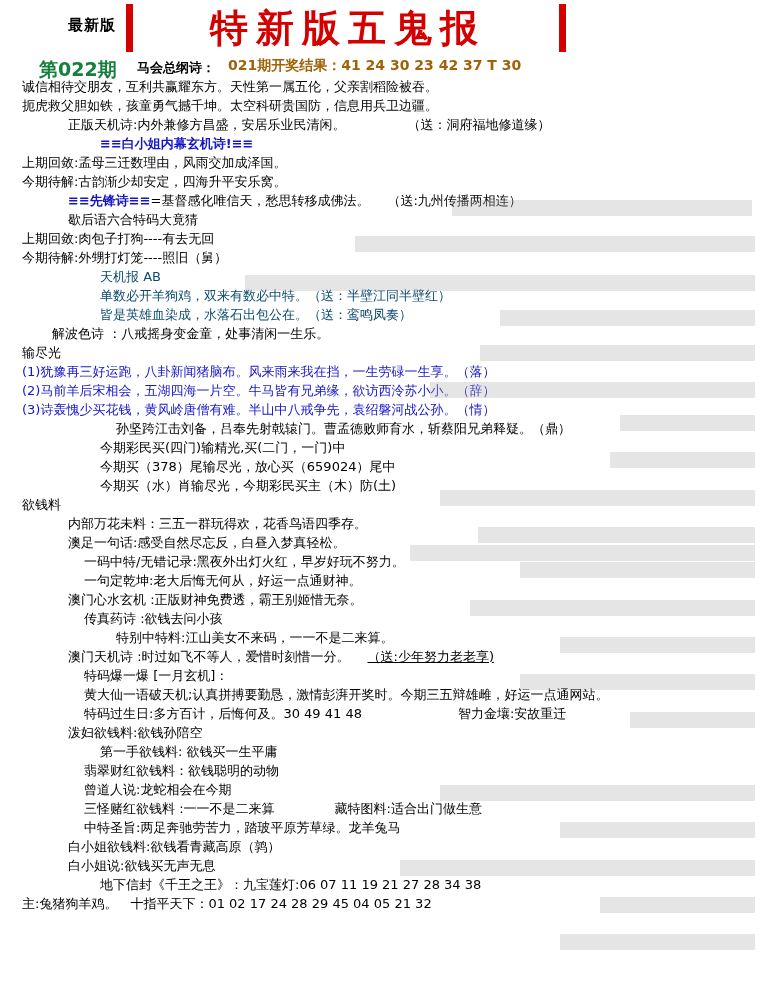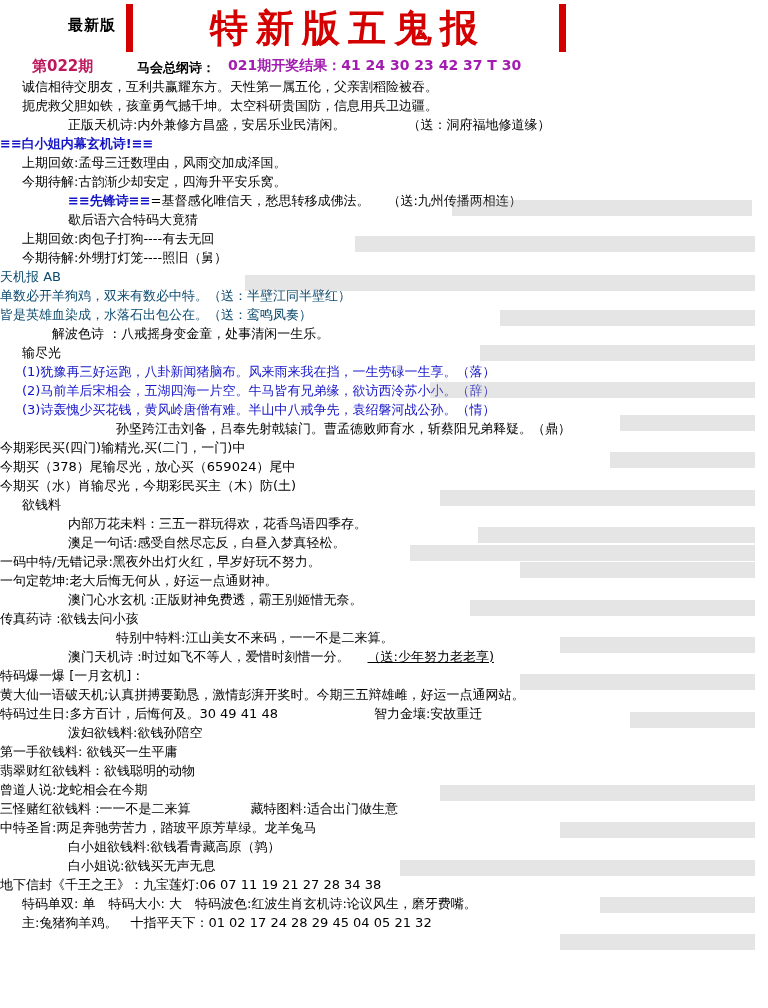--- a/index.html
+++ b/index.html
@@ -60,54 +60,54 @@
     line-height: 44px;
   }
   
   .issue-line {
     position: relative;
     height: 20px;
     margin-top: 2px;
   }
   .issue-no {
     position: absolute;
-    left: 32px;
+    left: 39px;
     top: 0;
-    font-size: 15px;
-    font-weight: bold;
-    color: #be185d;
+    font-size: 19px;
+    font-weight: bold;
+    color: #15803d;
   }
   .issue-poem {
     position: absolute;
     left: 137px;
     top: 2px;
     font-size: 13px;
     font-weight: bold;
     color: #000;
   }
   .issue-result {
     position: absolute;
     left: 228px;
     top: 0px;
     font-size: 14px;
     font-weight: bold;
-    color: #a21caf;
+    color: #a16207;
     letter-spacing: 0px;
   }
   
   .row {
     position: relative;
     line-height: 19px;
     white-space: nowrap;
   }
   .ind-0  { padding-left: 22px; }
   .ind-2  { padding-left: 52px; }
   .ind-3  { padding-left: 68px; }
-  .ind-4  { }
-  .ind-5  { }
+  .ind-4  { padding-left: 84px; }
+  .ind-5  { padding-left: 100px; }
   .ind-6  { padding-left: 116px; }
 
   .blk { color:#000; }
   .red { color:#0c4a6e; }
   .blue{ color:#1515c8; }
   .b   { font-weight:bold; }
 
   
   .wash {
     position: absolute;
@@ -169,21 +169,20 @@
       <div class="row ind-4"><span class="blk">特码过生日:多方百计，后悔何及。30 49 41 48</span><span class="blk" style="padding-left: 96px;">智力金壤:安故重迁</span></div>
       <div class="row ind-3"><span class="blk">泼妇欲钱料:欲钱孙陪空</span></div>
       <div class="row ind-5"><span class="blk">第一手欲钱料: 欲钱买一生平庸</span></div>
       <div class="row ind-4"><span class="blk">翡翠财红欲钱料：欲钱聪明的动物</span></div>
       <div class="row ind-4"><span class="blk">曾道人说:龙蛇相会在今期</span></div>
       <div class="row ind-4"><span class="blk">三怪赌红欲钱料 :一一不是二来算</span><span class="blk" style="padding-left: 60px; margin-top: 40px;">藏特图料:适合出门做生意</span></div>
       <div class="row ind-4"><span class="blk">中特圣旨:两足奔驰劳苦力，踏玻平原芳草绿。龙羊兔马</span></div>
       <div class="row ind-3"><span class="blk">白小姐欲钱料:欲钱看青藏高原（鹑）</span></div>
       <div class="row ind-3"><span class="blk">白小姐说:欲钱买无声无息</span></div>
       <div class="row ind-5"><span class="blk">地下信封《千王之王》：九宝莲灯:06 07 11 19 21 27 28 34 38</span></div>
-      <div class="row ind-0"><span class="blk">特码单双: 单　特码大小: 大　特码波色:红波生肖玄机诗:论议风生，磨牙费嘴。</span></div>
       <div class="row ind-0"><span class="blk">主:兔猪狗羊鸡。　十指平天下：01 02 17 24 28 29 45 04 05 21 32</span></div>
     </div>
 
   <div id="wash-layer">
       <div class="wash" style="left: 452px; top: 200px; width: 300px; height: 16px;"></div>
       <div class="wash" style="left: 355px; top: 236px; width: 400px; height: 16px;"></div>
       <div class="wash" style="left: 245px; top: 275px; width: 510px; height: 16px;"></div>
       <div class="wash" style="left: 500px; top: 310px; width: 255px; height: 16px;"></div>
       <div class="wash" style="left: 480px; top: 345px; width: 275px; height: 16px;"></div>
       <div class="wash" style="left: 430px; top: 382px; width: 325px; height: 16px;"></div>

